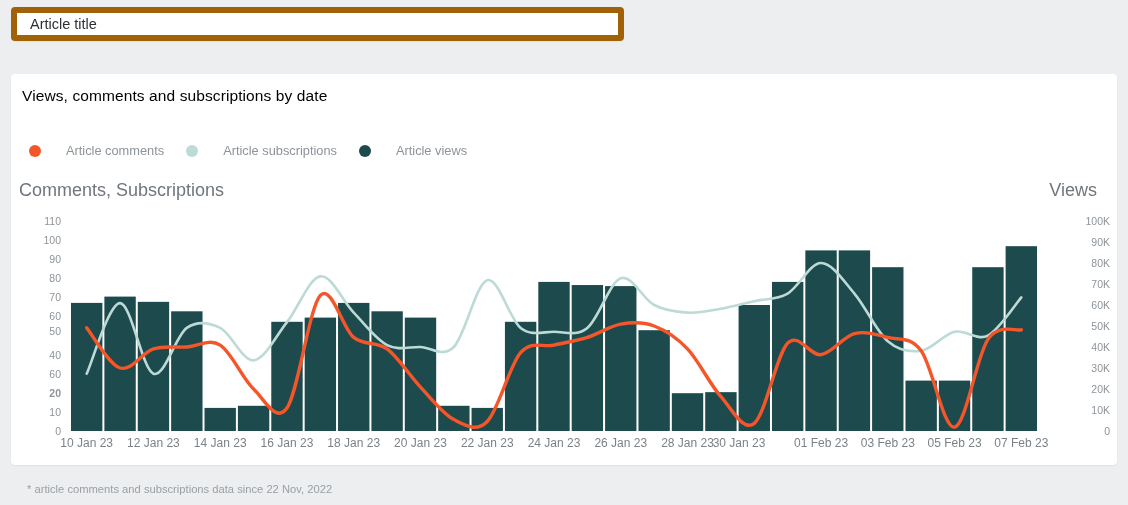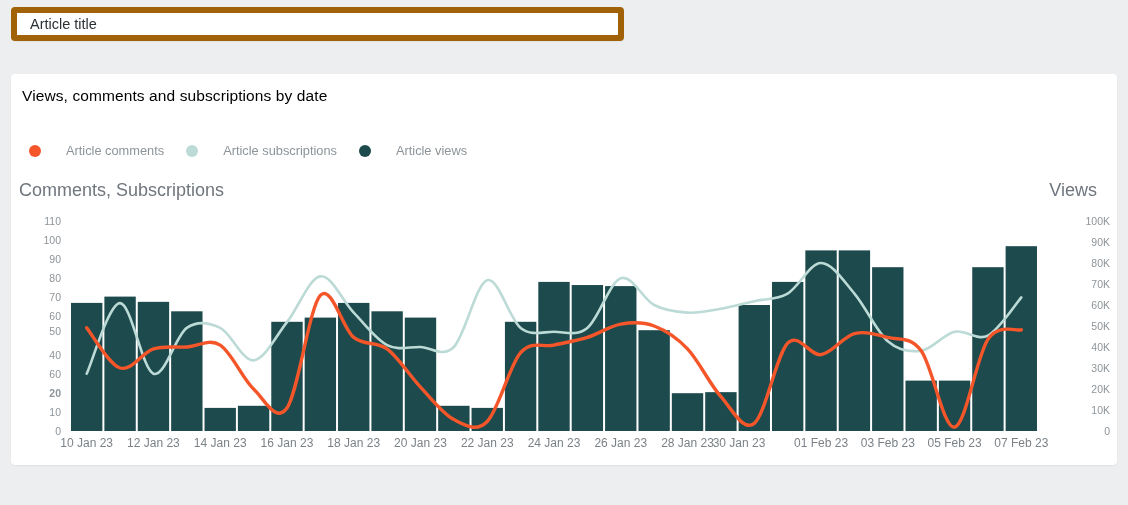--- a/index.html
+++ b/index.html
@@ -198,13 +198,14 @@
         <div class="xlabel" style="left: 609.759px;">26 Jan 23</div>
         <div class="xlabel" style="left: 676.517px;">28 Jan 23</div>
         <div class="xlabel" style="left: 728px;">30 Jan 23</div>
         <div class="xlabel" style="left: 810.034px;">01 Feb 23</div>
         <div class="xlabel" style="left: 876.793px;">03 Feb 23</div>
         <div class="xlabel" style="left: 943.552px;">05 Feb 23</div>
         <div class="xlabel" style="left: 1010.31px;">07 Feb 23</div>
       </div>
   </div>
 
+  <div class="footnote">* article comments and subscriptions data since 22 Nov, 2022</div>
 </div>
 
 </body></html>

